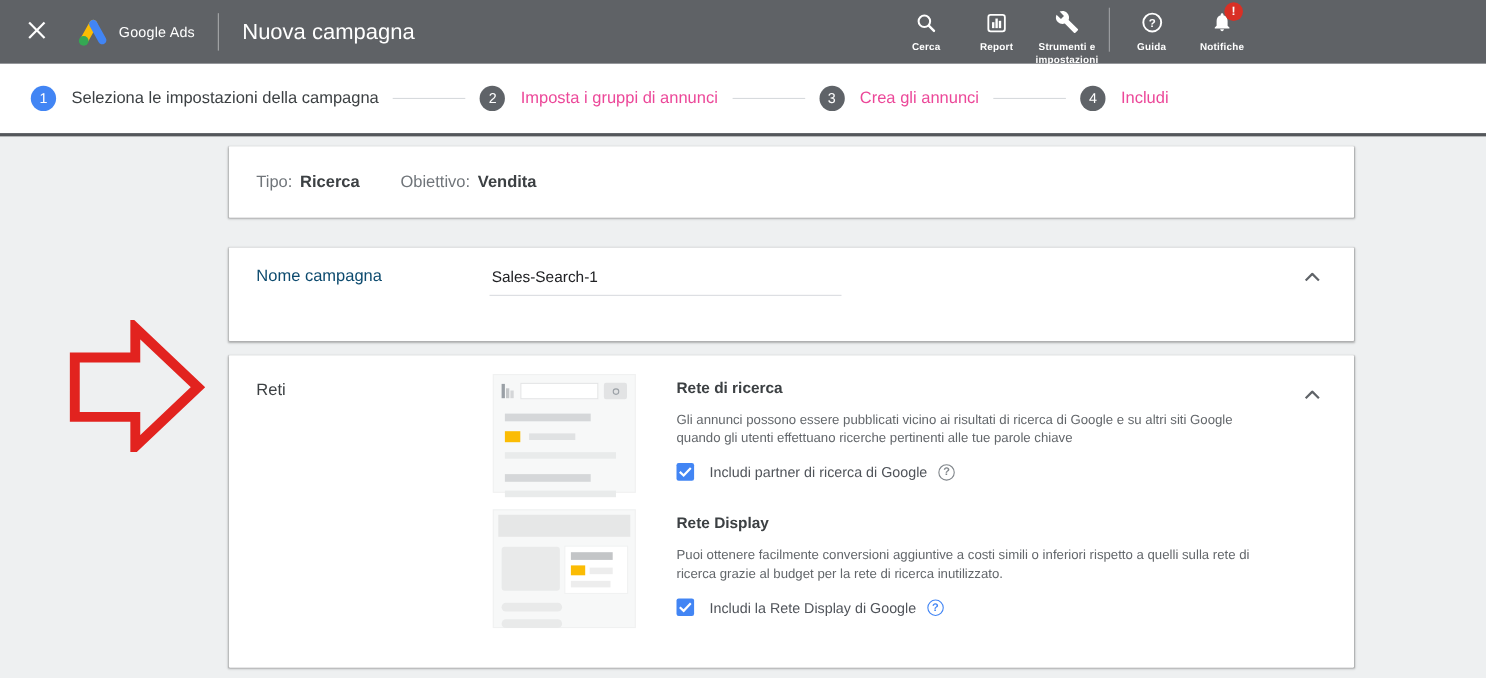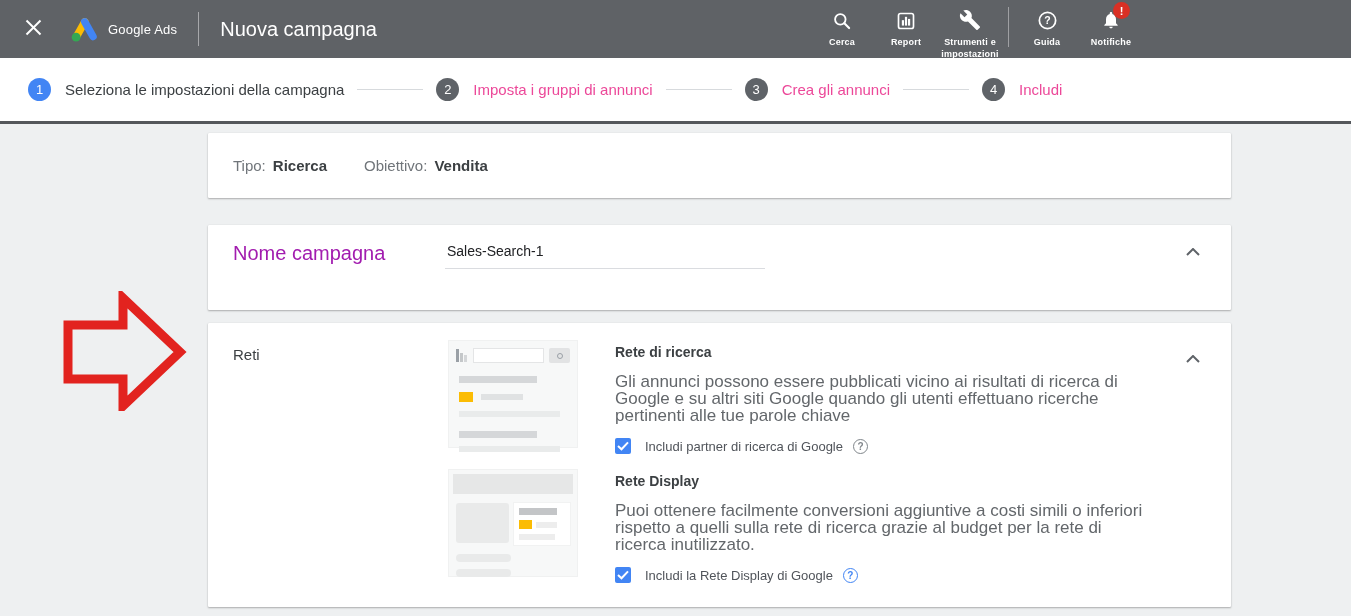--- a/index.html
+++ b/index.html
@@ -39,35 +39,35 @@
   .step.active .step-label{ color:#3c4043; }
   .connector{ width:66px; height:1px; background:#d7dadd; margin:0 13px; flex:none; }
   
   .card{ position:absolute; left:168px; width:1023px; background:#fff; border-radius:1px;
     box-shadow:0 1px 2px rgba(0,0,0,.28), 0 0 1px rgba(0,0,0,.12);margin-left:40px; }
   .card-summary{ top:133px; height:65px; display:flex; align-items:center; padding-left:25px; }
   .sum-label{ color:#70757a; font-size:15px; }
   .sum-value{ color:#3c4043; font-size:15px; font-weight:bold; margin-left:7px; }
   .sum-goal{ margin-left:37px; }
   .card-name{ top:225px; height:85px; }
-  .name-label{ position:absolute; left:25px; top:17px; font-size:20px; color:#a21caf; }
+  .name-label{ position:absolute; left:25px; top:17px; font-size:15px; color:#0c4a6e; }
   .name-input{ position:absolute; left:237px; top:11px; width:320px; background:transparent;
     border:none; border-bottom:1px solid #dadce0; outline:none; font-family:inherit;
     font-size:14px; color:#202124; padding:7px 2px 9px 2px; }
   .chevron-btn{ position:absolute; right:27px; background:none; border:none; cursor:pointer; padding:4px; }
   .card-name .chevron-btn{ top:15px; }
   .card-networks{ top:323px; height:284px; }
   .networks-label{ position:absolute; left:25px; top:23px; font-size:15px; color:#3c4043; }
   .card-networks .chevron-btn{ top:24px; }
   .net-sections{ position:absolute; left:240px; top:17px; }
   .net-section{ display:flex; }
   .net-section + .net-section{ margin-top:15px; }
   .net-text{ margin-left:37px; width:528px; }
   .net-title{ font-size:14px; font-weight:bold; color:#3c4043; padding-top:4px; }
-  .net-desc{ margin-top:13px; font-size:17px; color:#63676b; line-height:17px; }
+  .net-desc{ margin-top:13px; font-size:12px; color:#63676b; line-height:17px; }
   .check-row{ margin-top:14px; display:flex; align-items:center; }
   .checkbox{ width:16px; height:16px; border-radius:2px; background:#4285f4; border:none; cursor:pointer;
     display:flex; align-items:center; justify-content:center; margin-right:14px; flex:none; }
   .check-label{ font-size:13px; color:#50545a; }
   .help-badge{ margin-left:10px; width:15px; height:15px; border:1.5px solid #80868b; border-radius:50%;
     color:#80868b; font-size:10px; font-weight:bold; display:flex; align-items:center; justify-content:center;
     background:none; cursor:pointer; flex:none; font-family:inherit; }
   .help-badge.blue{ border-color:#4285f4; color:#4285f4; }
   
   .thumb{ width:130px; height:108px; background:#f7f8f8; border:1px solid #f0f1f1; flex:none; }

